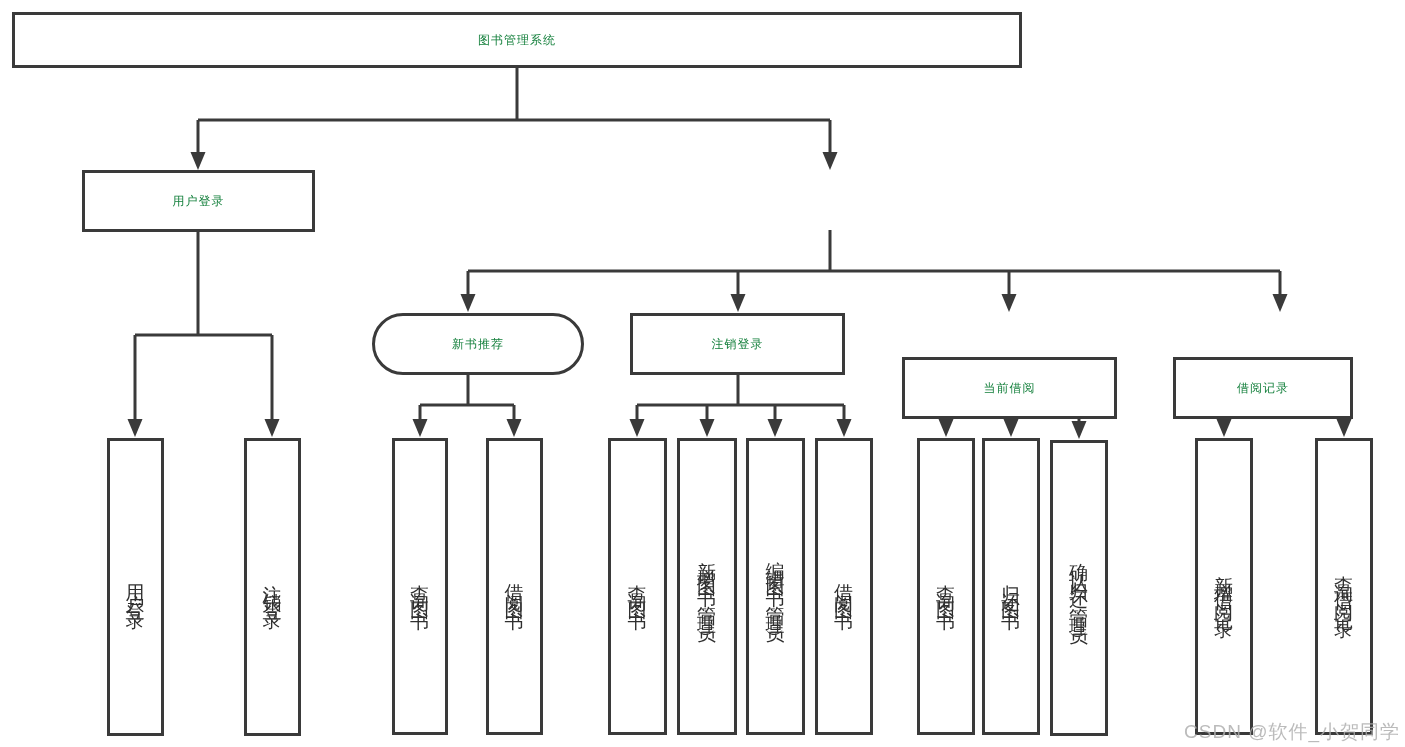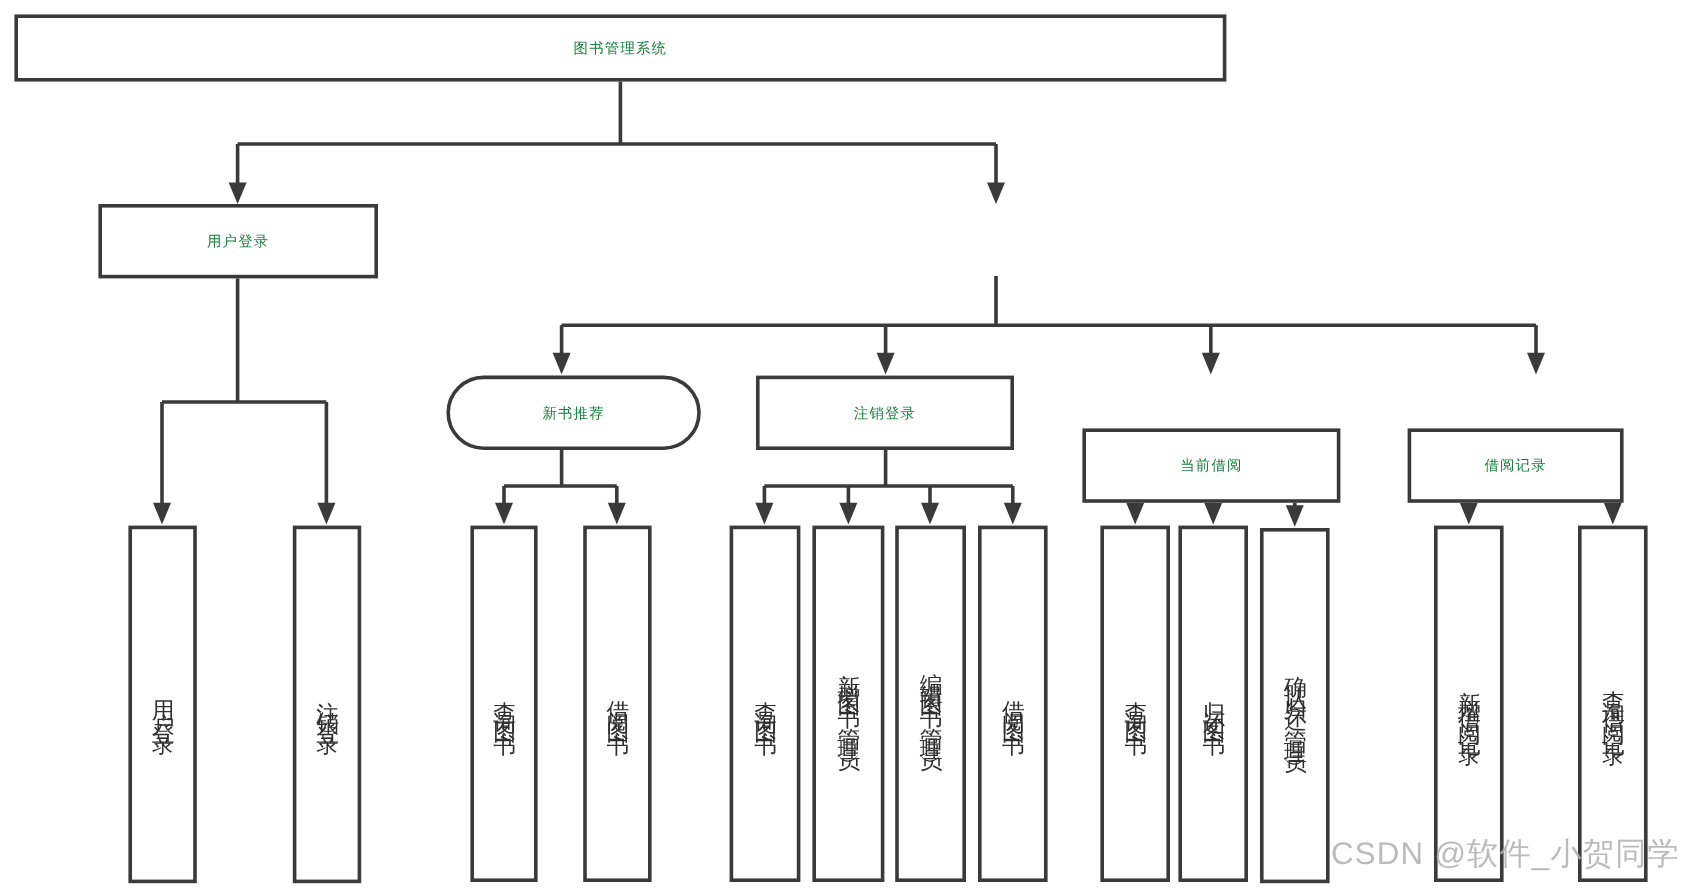--- a/index.html
+++ b/index.html
@@ -56,23 +56,23 @@
   .vbox .vtext {
     writing-mode: vertical-lr;
     text-orientation: mixed;
     letter-spacing: 9px;
     line-height: 1;
     white-space: nowrap;
   }
   .watermark {
     position: absolute;
     right: 5px;
-    bottom: 18px;
+    bottom: 2px;
     z-index: 5;
-    font-size: 26px;
+    font-size: 19px;
     color: rgba(175, 175, 175, 0.85);
     letter-spacing: 1px;
     white-space: nowrap;
   }
 </style>
 </head>
 <body>
 
 <div class="canvas">
 

